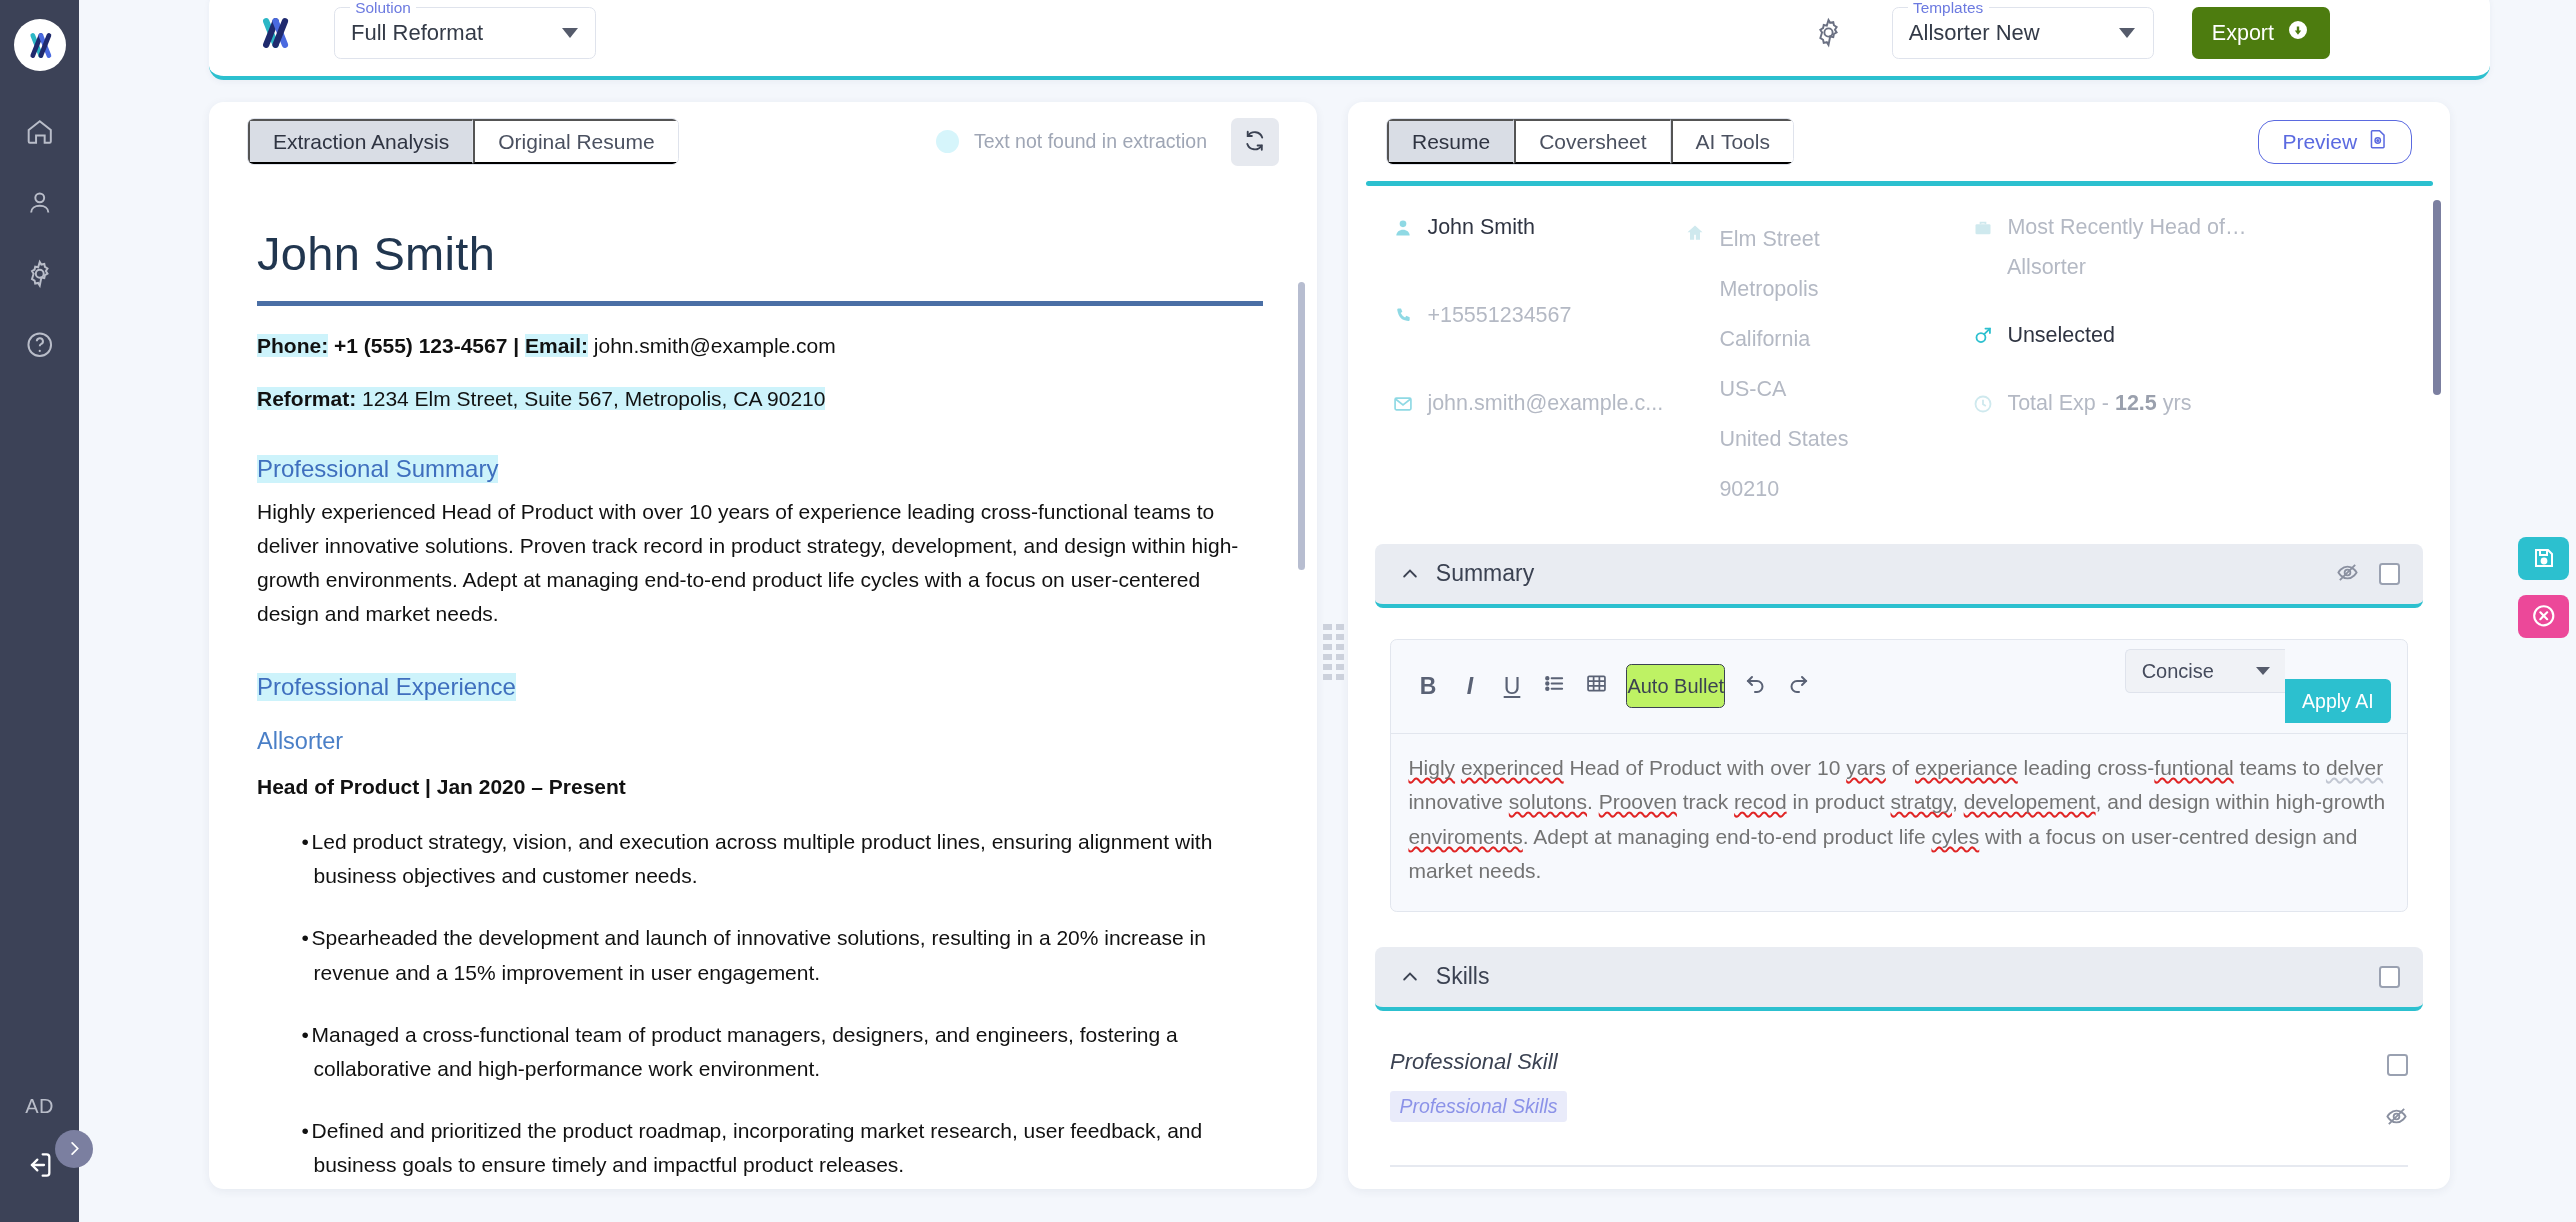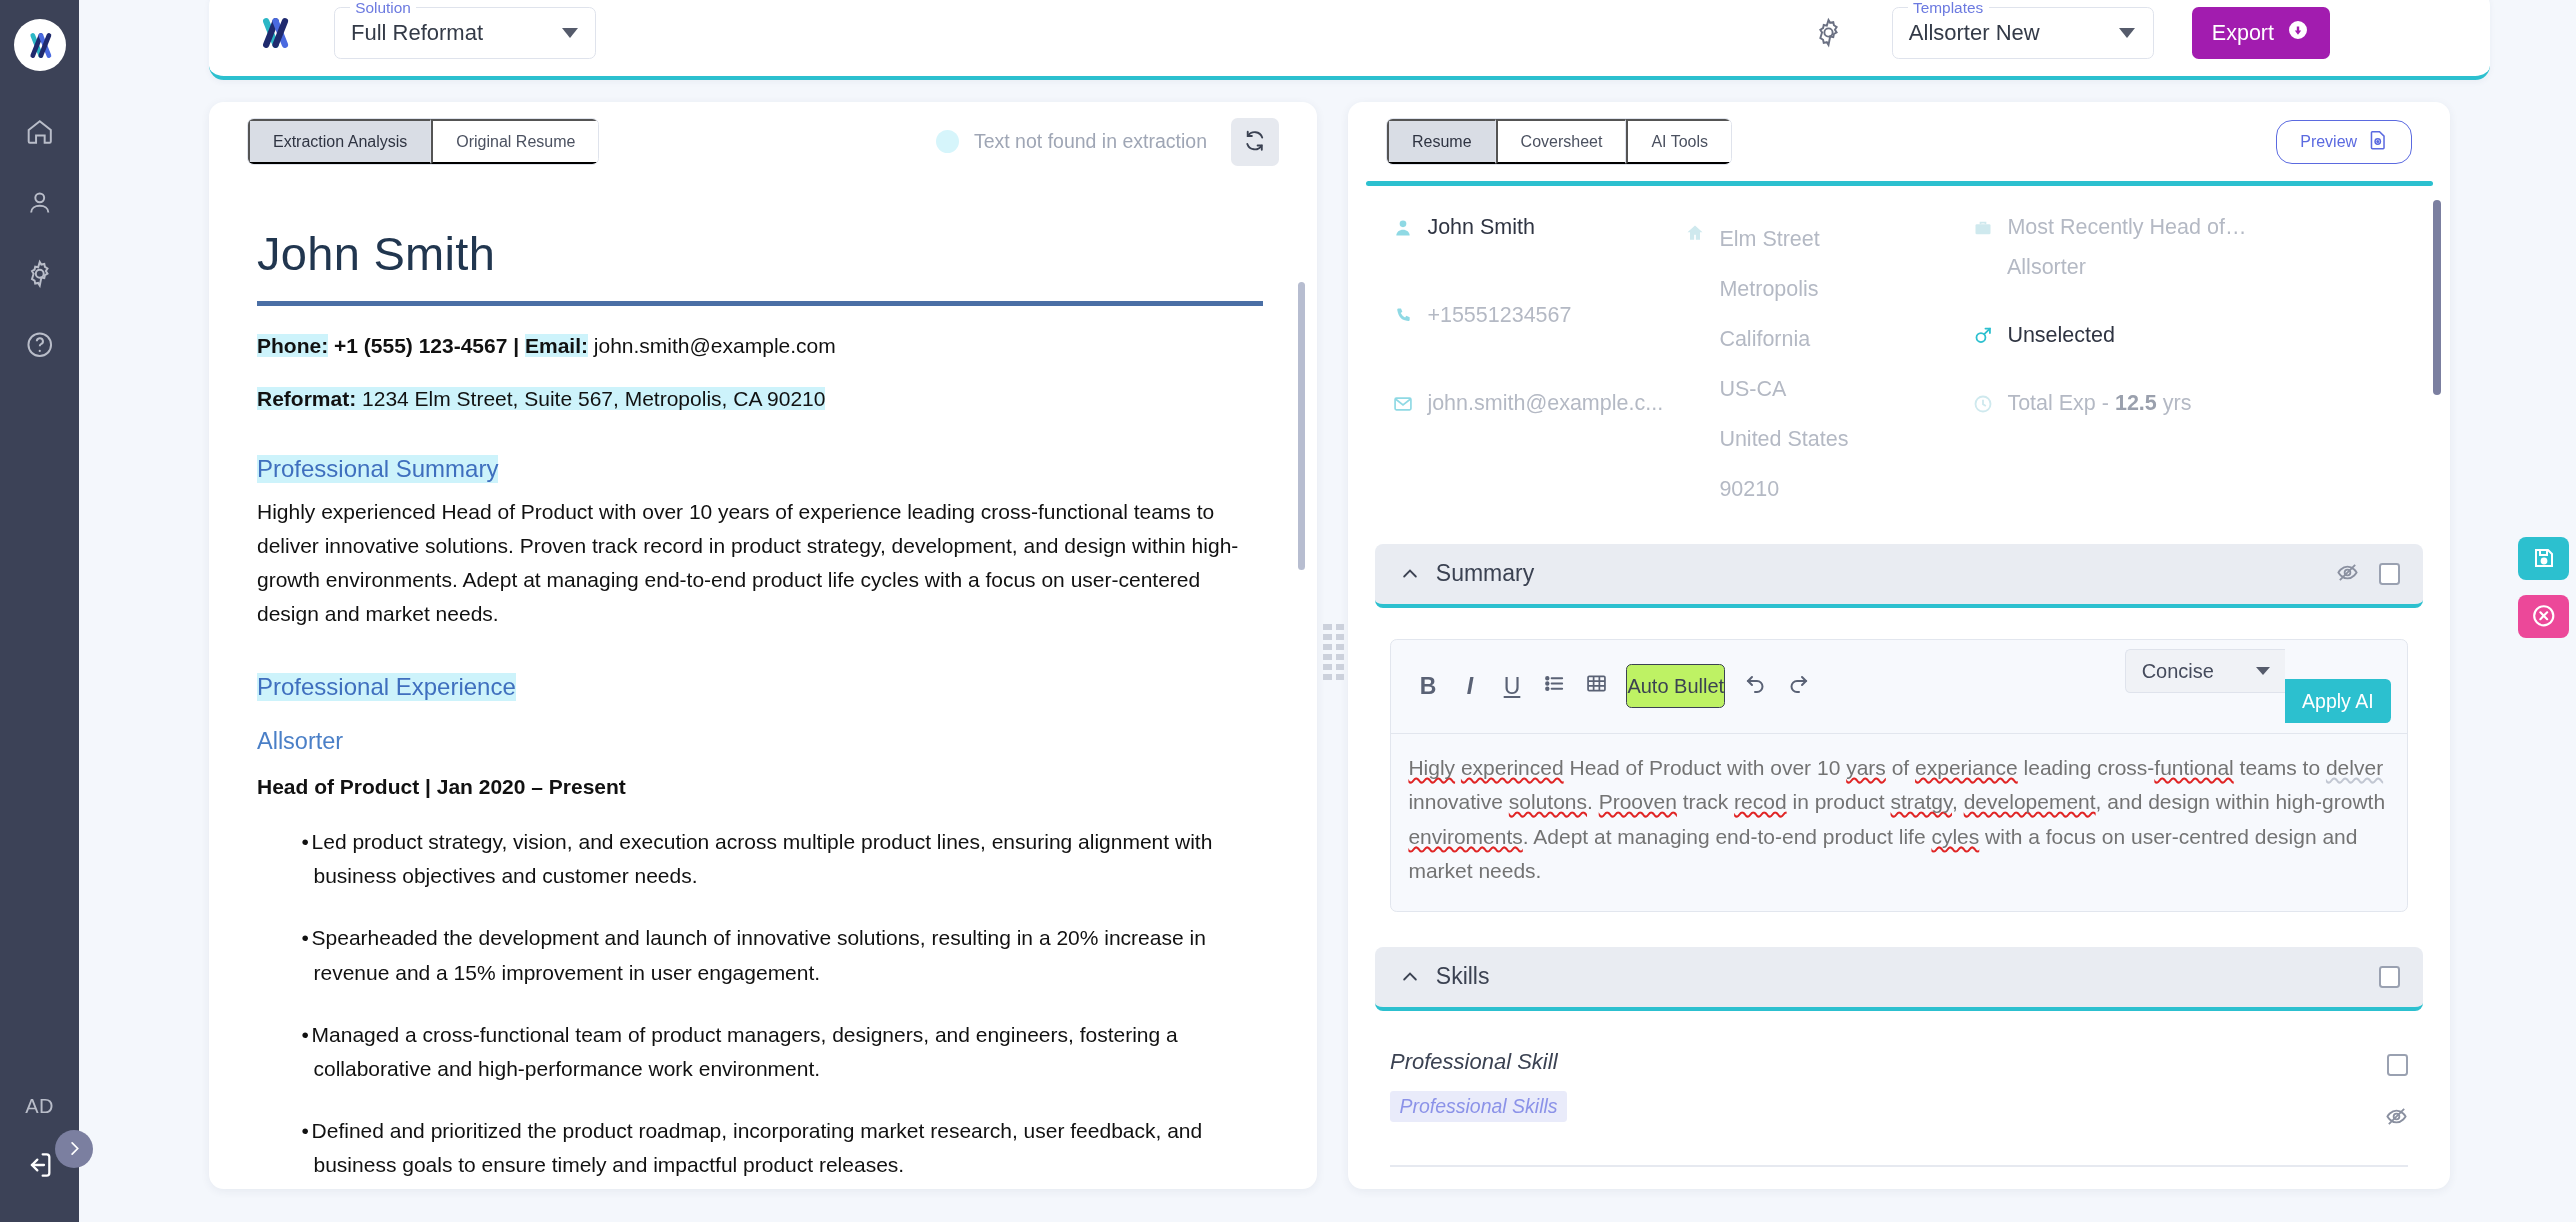--- a/index.html
+++ b/index.html
@@ -75,21 +75,21 @@
     border-left: 8.7px solid transparent; border-right: 8.7px solid transparent;
     border-top: 10px solid #555b6b;
   }
   .topbar-right {
     margin-left: auto; margin-right: 160px;
     display: flex; align-items: center; gap: 0;
   }
   .gear-btn { margin-right: 5.4px; cursor: pointer; display:flex; align-items:center; }
   .export-btn {
     margin-left: 38px;
-    background: #a21caf; color: #fff;
+    background: #4d7c0f; color: #fff;
     border: none; border-radius: 6.7px;
     height: 52px; padding: 0 20px;
     font-size: 21.5px; font-family: inherit;
     display: flex; align-items: center; gap: 12px;
     cursor: pointer;
   }
 
   
   .panel {
     position: absolute; background: #ffffff;
@@ -103,21 +103,21 @@
   .panel-head {
     height: 79px; display: flex; align-items: center;
     padding: 0 38px;
   }
   .seg {
     display: flex; border: 1.3px solid #dfe3ec; border-radius: 6.7px; overflow: hidden;
     height: 47px;
   }
   .seg-btn {
     padding: 0 23px; display: flex; align-items: center;
-    font-size: 16px; color: #4b5160; background: #fff;
+    font-size: 21px; color: #4b5160; background: #fff;
     border-right: 1.3px solid #dfe3ec; cursor: pointer;
     font-family: inherit;
   }
   .seg-btn:last-child { border-right: none; }
   .seg-btn.active { background: #d9dde5; color: #2f3442; }
 
   .extract-note { margin-left: auto; display: flex; align-items: center; gap: 14.8px; }
   .note-dot { width: 23px; height: 23px; border-radius: 50%; background: #d6f5fb; }
   .note-txt { font-size: 19.5px; color: #9fa6b5; }
   .refresh-btn {

